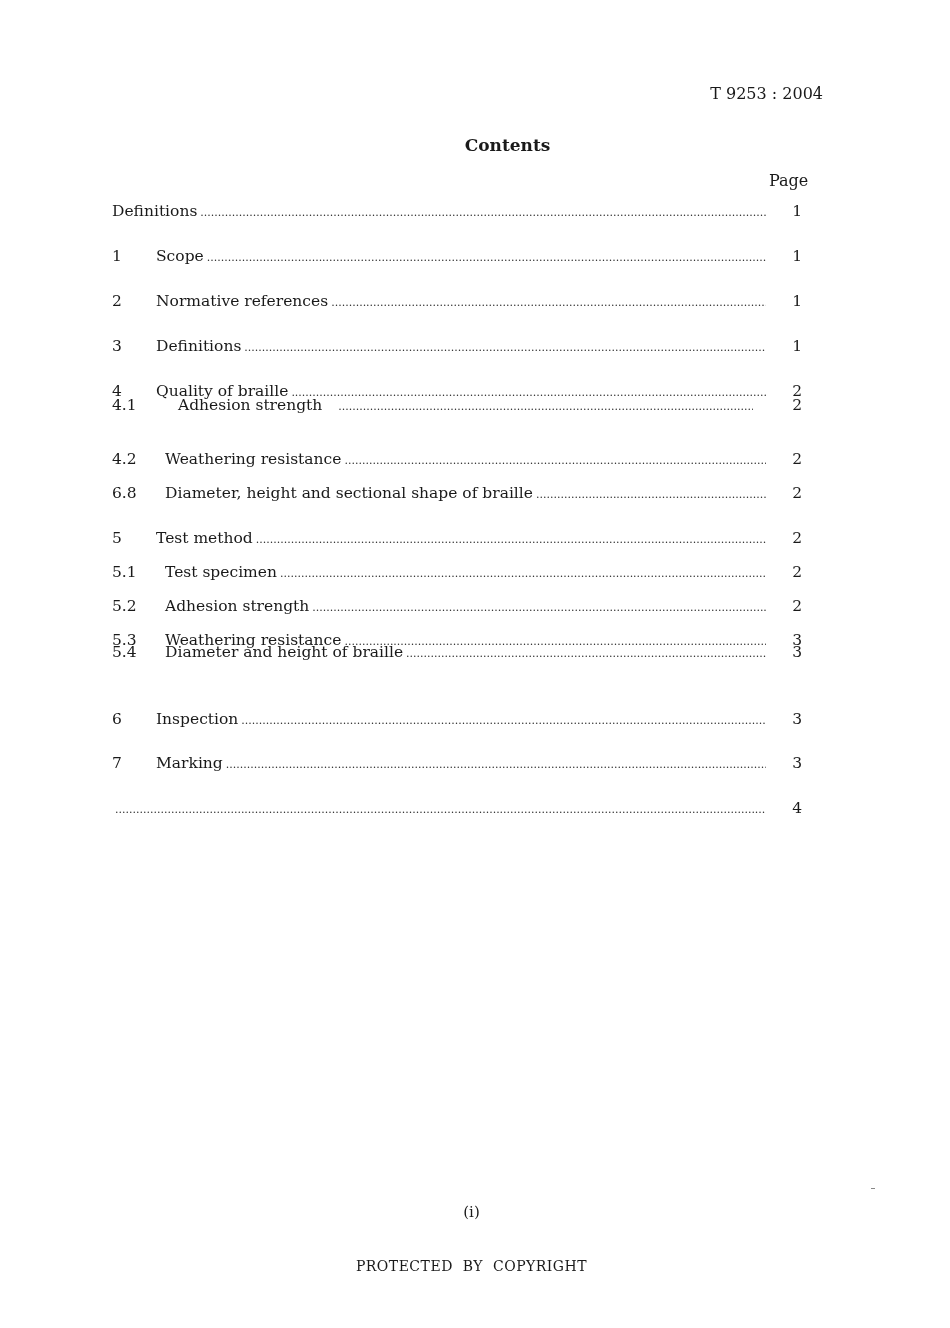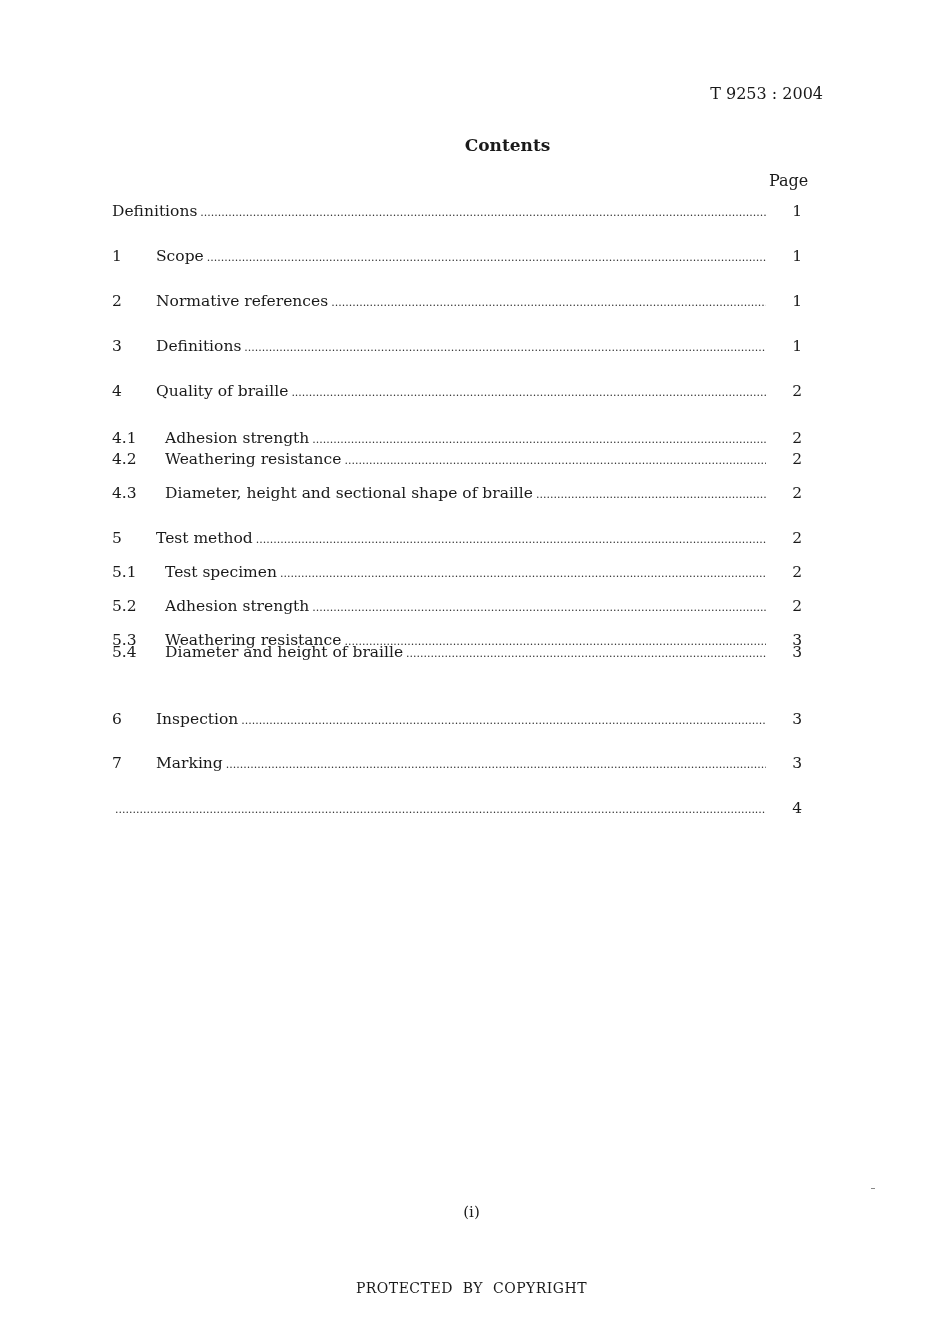--- a/index.html
+++ b/index.html
@@ -51,34 +51,34 @@
       <span class="label" style="white-space: pre;">Definitions</span>
       <span class="dots"></span>
       <span class="pg">1</span>
     </div>
     <div class="row" style="top: 382px;">
       <span class="num">4</span>
       <span class="label" style="white-space: pre;">Quality of braille</span>
       <span class="dots"></span>
       <span class="pg">2</span>
     </div>
-    <div class="row" style="top: 429px;">
+    <div class="row" style="top: 396px; gap: 13px;">
       <span class="num sub">4.1</span>
       <span class="label" style="white-space: pre;">Adhesion strength</span>
       <span class="dots"></span>
       <span class="pg">2</span>
     </div>
     <div class="row" style="top: 450px;">
       <span class="num sub">4.2</span>
       <span class="label" style="white-space: pre;">Weathering resistance</span>
       <span class="dots"></span>
       <span class="pg">2</span>
     </div>
     <div class="row" style="top: 484px;">
-      <span class="num sub">4.3</span>
+      <span class="num sub">6.8</span>
       <span class="label" style="white-space: pre; text-align: center;">Diameter, height and sectional shape of braille</span>
       <span class="dots"></span>
       <span class="pg">2</span>
     </div>
     <div class="row" style="top: 529px;">
       <span class="num">5</span>
       <span class="label" style="white-space: pre;">Test method</span>
       <span class="dots"></span>
       <span class="pg">2</span>
     </div>
@@ -118,14 +118,14 @@
       <span class="dots"></span>
       <span class="pg">3</span>
     </div>
     <div class="row" style="top: 799px;">
       <span class="dots"></span>
       <span class="pg">4</span>
     </div>
   </div>
 
 <div class="pageno">(i)</div>
-<div class="copyright" style="white-space:pre;margin-top:22px;">PROTECTED  BY  COPYRIGHT</div>
+<div class="copyright" style="white-space:pre;">PROTECTED  BY  COPYRIGHT</div>
 <div class="speck"></div>
 
 </body></html>

